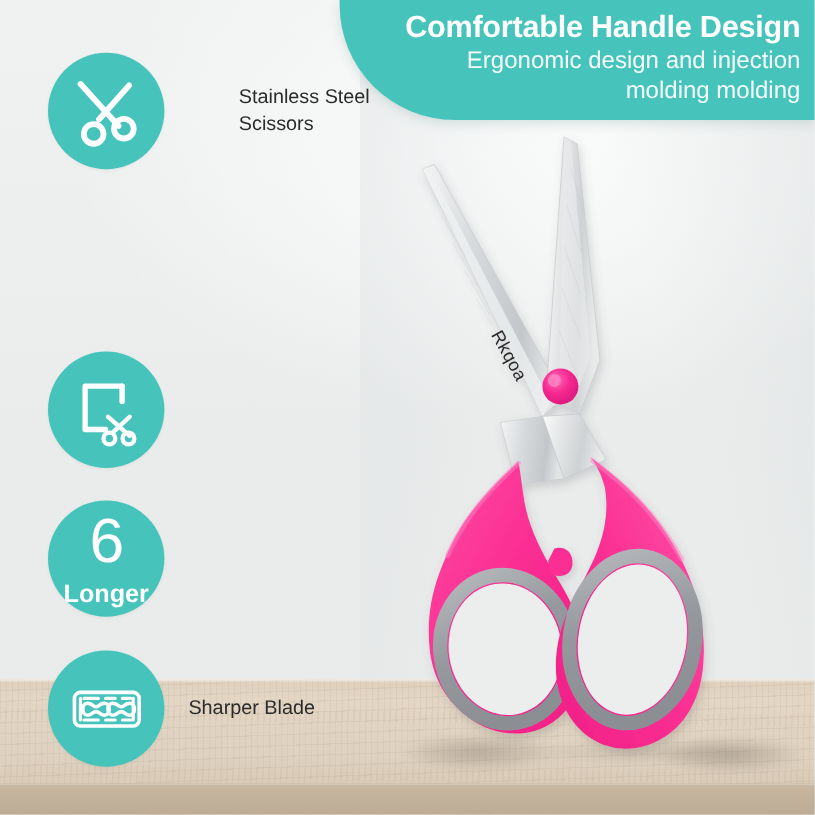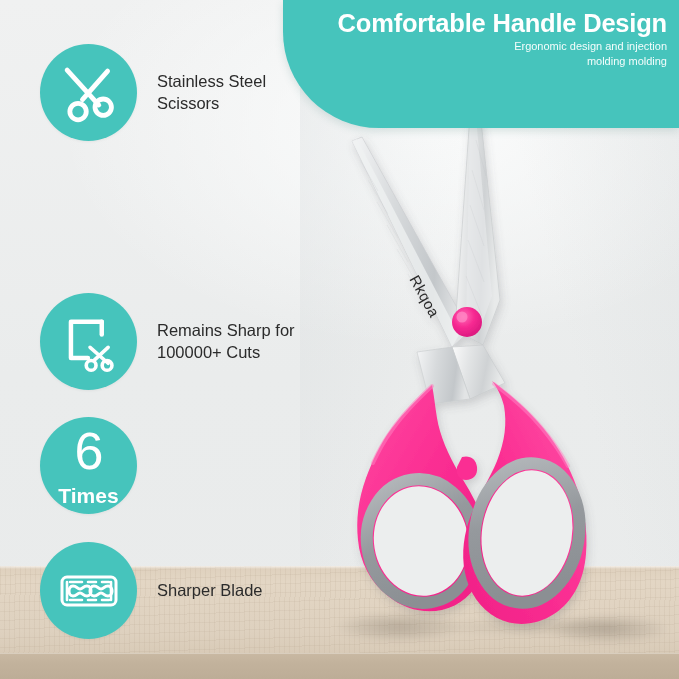--- a/index.html
+++ b/index.html
@@ -66,58 +66,58 @@
   .shadow-left  { left: 336px; top: 612px; width: 126px; height: 30px; }
   .shadow-right { left: 548px; top: 614px; width: 120px; height: 30px; }
   .shadow-mid   { left: 430px; top: 618px; width: 210px; height: 18px; opacity: .45; }
 
   
   .banner {
     position: absolute;
     left: 283px;
     top: 0;
     width: 396px;
-    height: 128px;
+    height: 100px;
     background: #46c4bc;
     border-bottom-left-radius: 96px;
     box-shadow: 0 3px 9px rgba(60,120,118,0.18);
     color: #ffffff;
     box-sizing: border-box;
     padding: 9px 12px 0 0;
     text-align: right;
   }
   .banner-title {
     font-size: 25.5px;
     font-weight: bold;
     letter-spacing: -0.2px;
     line-height: 1.12;
     white-space: nowrap;
   }
   .banner-sub {
-    font-size: 11px;
+    font-size: 20px;
     font-weight: normal;
     line-height: 1.18;
     margin-top: 2px;
     color: #f4fdfc;
   }
 
   
   .features {
     position: absolute;
     left: 0; top: 0;
     width: 340px;
     height: 679px;
   }
   .feature {
     position: absolute;
     left: 40px;
     display: flex;
     align-items: center;
   }
-  .f0 { top: 44px; }
+  .f0 { top: 44px; gap: 42px; }
   .f1 { top: 169px; }
   .f2 { top: 293px; }
   .f3 { top: 417px; }
   .f4 { top: 542px; justify-content: center; }
 
   .circle {
     position: relative;
     width: 97px;
     height: 97px;
     min-width: 97px;
@@ -319,28 +319,26 @@
           <path d="M44 13 v12"></path>
 
           <g stroke-width="3.4">
             <line x1="33" y1="37" x2="50" y2="52"></line>
             <line x1="50" y1="37" x2="37" y2="49"></line>
             <circle cx="34" cy="54" r="4.6"></circle>
             <circle cx="49" cy="54" r="4.6"></circle>
           </g>
         </svg>
       </div>
-      <div class="feature-label">Remains Sharp for
-100000+ Cuts</div>
     </div>
 
     <div class="feature f3">
       <div class="circle">
         <span class="badge-num">6</span>
-        <span class="badge-word">Times</span>
+        <span class="badge-word">Longer</span>
       </div>
     </div>
 
     <div class="feature f4">
       <div class="circle">
         <svg width="72" height="72" viewBox="0 0 72 72" fill="none" stroke="#ffffff" stroke-width="3" stroke-linecap="round" stroke-linejoin="round">
 
           <rect x="9" y="22" width="54" height="28" rx="5"></rect>
 
           <path d="M17 27 h12 M35 27 h8 M49 27 h7" stroke-width="2.6"></path>

